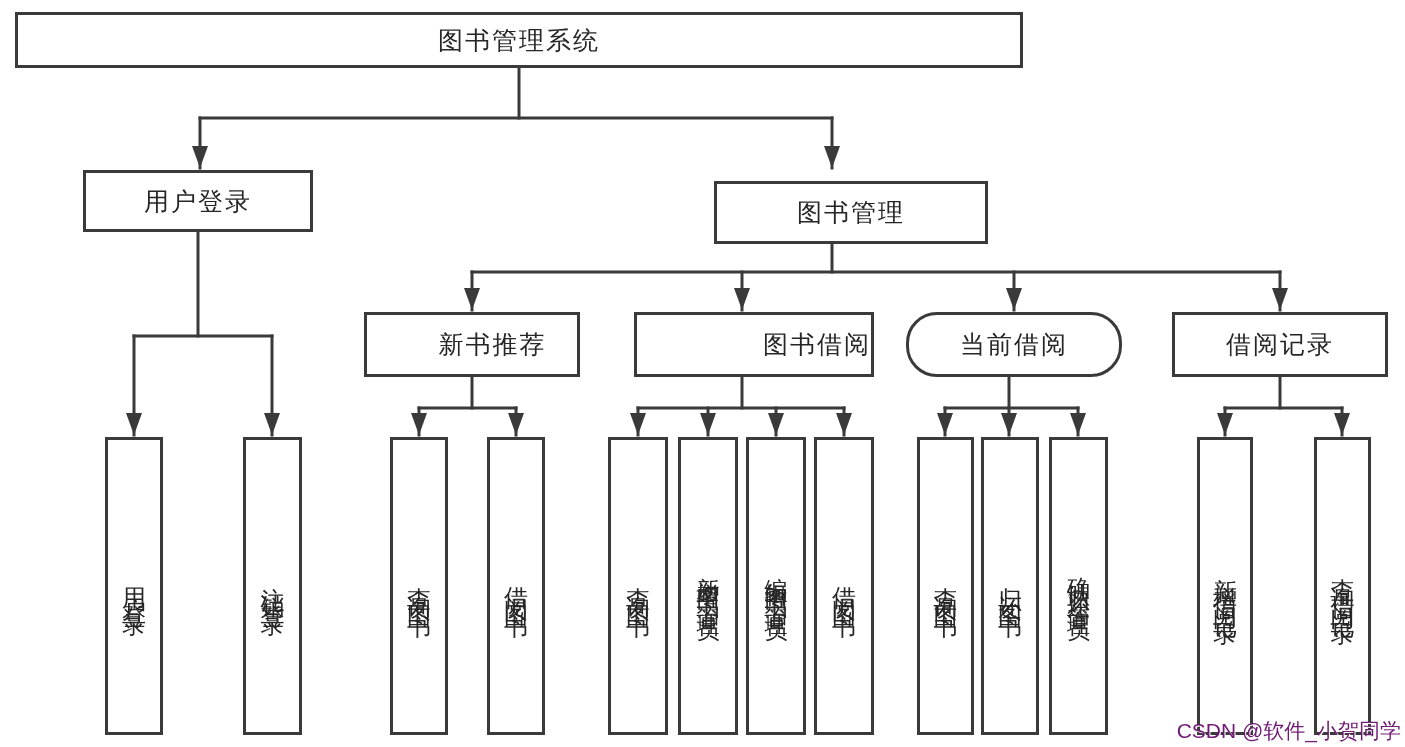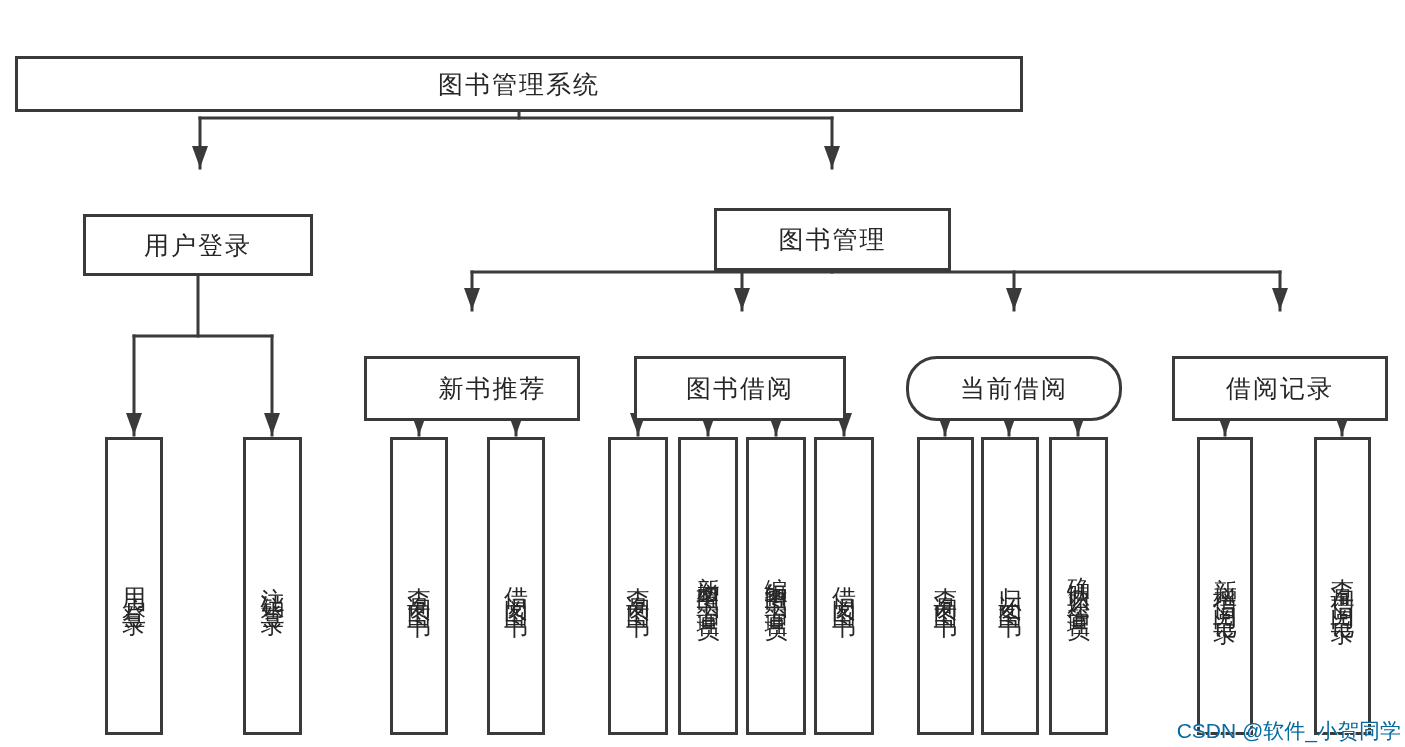--- a/index.html
+++ b/index.html
@@ -27,21 +27,20 @@
     box-sizing: border-box;
     background: #ffffff;
     border: 3px solid #3a3a3a;
     display: flex;
     align-items: center;
     justify-content: center;
     font-size: 25px;
     color: #262626;
     letter-spacing: 2px;
     white-space: nowrap;
-    margin-top: 44px;
   }
   .vnode {
     position: absolute;
     box-sizing: border-box;
     background: #ffffff;
     border: 3px solid #3a3a3a;
     display: flex;
     align-items: center;
     justify-content: center;
     color: #262626;
@@ -55,21 +54,21 @@
   }
   .vnode.long .vtext {
     font-size: 23px;
     letter-spacing: 6px;
   }
   .watermark {
     position: absolute;
     right: 4px;
     bottom: 2px;
     font-size: 21px;
-    color: #0369a1;
+    color: #701a75;
     text-shadow: 1px 1px 0 #ffffff;
     white-space: nowrap;
   }
 </style>
 </head>
 <body>
 
 <div class="canvas">
 
   <svg class="wires" viewBox="0 0 1405 747" xmlns="http://www.w3.org/2000/svg">
@@ -122,28 +121,28 @@
     </g>
   </svg>
 
   <div class="hnode" style="left:15px; top:12px; width:1008px; height:56px;">
     <span>图书管理系统</span>
   </div>
 
   <div class="hnode" style="left:83px; top:170px; width:230px; height:62px;">
     <span>用户登录</span>
   </div>
-  <div class="hnode" style="left:714px; top:164px; width:237px; height:63px;">
+  <div class="hnode" style="left:714px; top:181px; width:274px; height:63px;">
     <span>图书管理</span>
   </div>
 
   <div class="hnode" style="left:364px; top:312px; width:216px; height:65px;padding-left:41px;">
     <span>新书推荐</span>
   </div>
-  <div class="hnode" style="left:634px; top:312px; width:212px; height:65px;">
+  <div class="hnode" style="left:634px; top:312px; width:240px; height:65px;justify-content:flex-end;">
     <span>图书借阅</span>
   </div>
   <div class="hnode" style="left:906px; top:312px; width:216px; height:65px;border-radius:31px;">
     <span>当前借阅</span>
   </div>
   <div class="hnode" style="left:1172px; top:312px; width:216px; height:65px;">
     <span>借阅记录</span>
   </div>
 
   <div class="vnode" style="left:105px; top:437px; width:58px; height:298px;">

